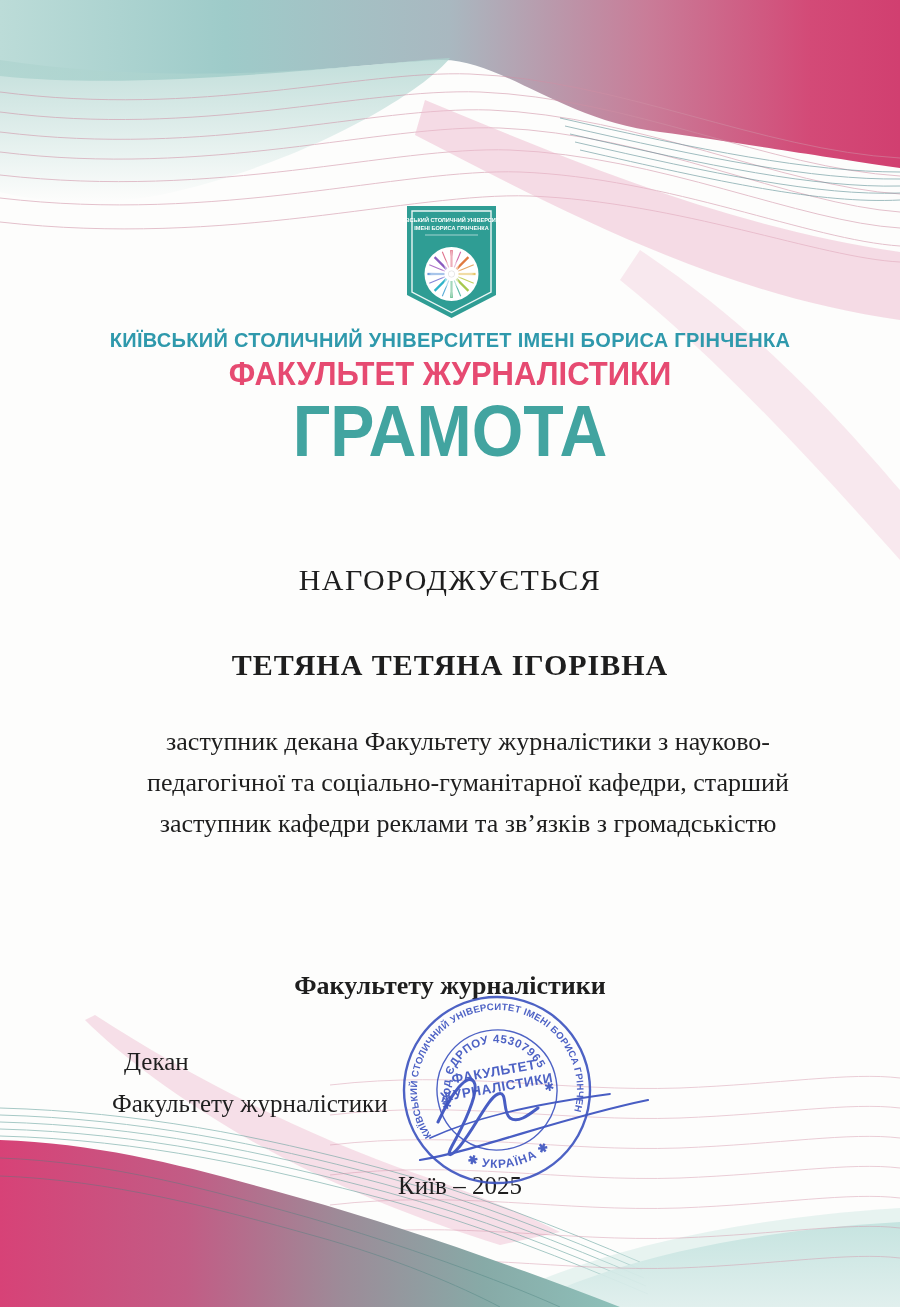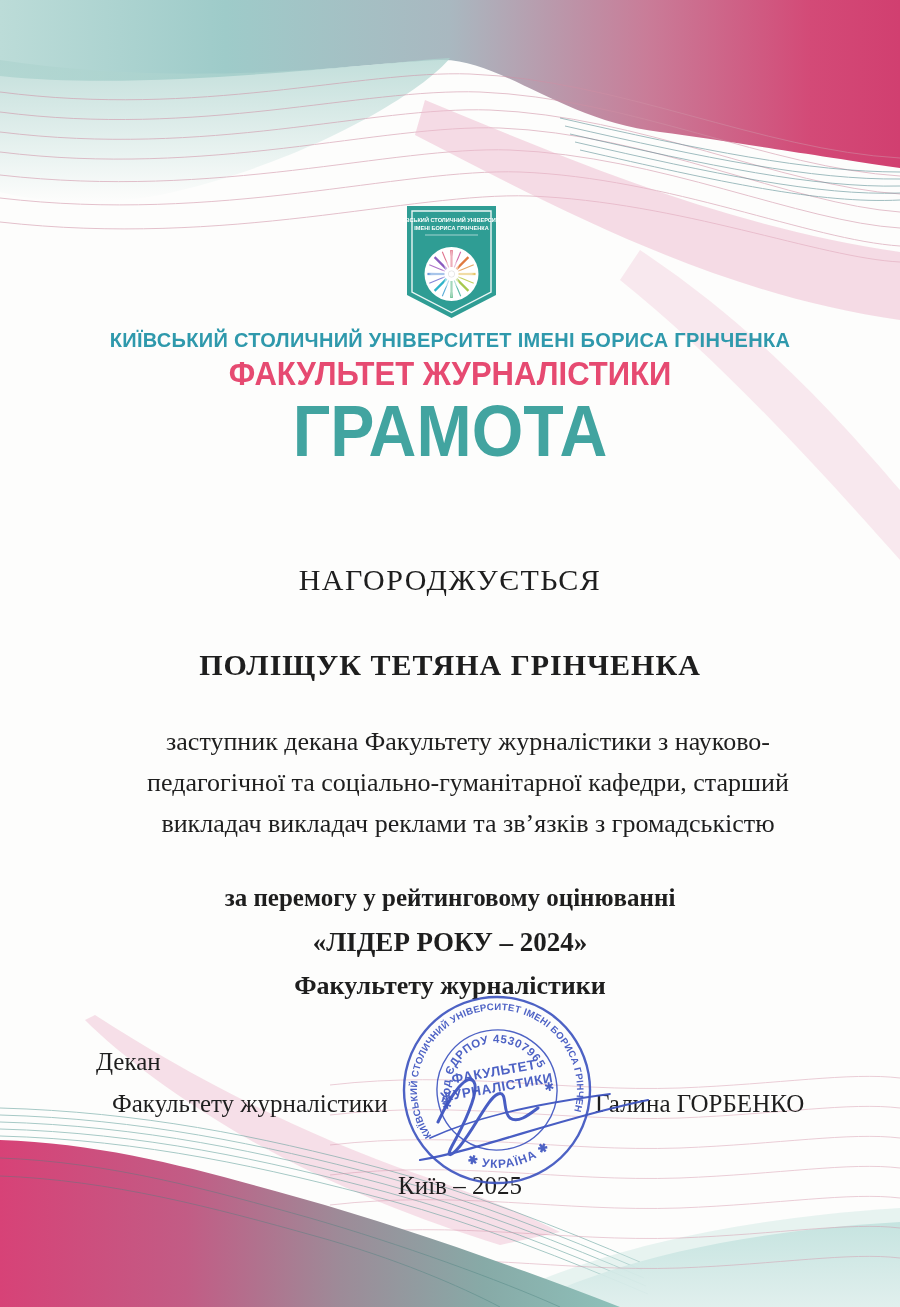--- a/index.html
+++ b/index.html
@@ -13,21 +13,21 @@
   .fac-line{top:355px;font-family:"Liberation Sans",sans-serif;font-weight:700;
             font-size:33px;color:#e64a71;transform:scaleX(.94);}
   .title{top:390px;font-family:"Liberation Sans",sans-serif;font-weight:800;
          font-size:72px;color:#42a4a0;transform:scaleX(.92);letter-spacing:0;}
   .awarded{top:563px;font-weight:400;font-size:30px;letter-spacing:1.5px;}
   .name{top:648px;font-weight:700;font-size:30px;letter-spacing:1px;}
   .position{top:721px;font-size:26px;line-height:41px;padding-left:36px;}
   .award1{top:884px;font-weight:700;font-size:25px;}
   .award2{top:927px;font-weight:700;font-size:27px;}
   .award3{top:971px;font-weight:700;font-size:26px;}
-  .signer1{left:96px;top:1048px;font-size:25px;}
+  .signer1{left:124px;top:1048px;font-size:25px;}
   .signer2{left:112px;top:1090px;font-size:25px;}
   .signer-name{left:595px;top:1090px;font-size:25px;}
   .place{top:1172px;font-size:25px;margin-left:20px;}
 </style>
 </head>
 <body>
 
 <div id="page">
 
   <svg class="abs" style="left:0;top:0;z-index:0;" width="900" height="1307" viewBox="0 0 900 1307">
@@ -143,35 +143,32 @@
       <polygon points="0,-25 3,-10 10,-18 6,-4 25,0 6,4 10,18 3,10 0,25 -3,10 -10,18 -6,4 -25,0 -6,-4 -10,-18 -3,-10" fill="#ffffff" opacity=".55"></polygon>
       <circle r="3.2" fill="#ffffff" stroke="#d0d0d0" stroke-width=".5"></circle>
     </g>
   </svg>
 
   <div class="abs center uni-line">КИЇВСЬКИЙ СТОЛИЧНИЙ УНІВЕРСИТЕТ ІМЕНІ БОРИСА ГРІНЧЕНКА</div>
   <div class="abs center fac-line">ФАКУЛЬТЕТ ЖУРНАЛІСТИКИ</div>
   <div class="abs center title">ГРАМОТА</div>
 
   <div class="abs center awarded">НАГОРОДЖУЄТЬСЯ</div>
-  <div class="abs center name">ПОЛІЩУК ТЕТЯНА ГРІНЧЕНКА</div>
+  <div class="abs center name">ТЕТЯНА ТЕТЯНА ІГОРІВНА</div>
 
   <div class="abs center position">
     <div>заступник декана Факультету журналістики з науково-</div>
     <div>педагогічної та соціально-гуманітарної кафедри, старший</div>
-    <div>викладач викладач реклами та зв’язків з громадськістю</div>
+    <div>заступник кафедри реклами та зв’язків з громадськістю</div>
   </div>
 
-  <div class="abs center award1">за перемогу у рейтинговому оцінюванні</div>
-  <div class="abs center award2">«ЛІДЕР РОКУ – 2024»</div>
   <div class="abs center award3">Факультету журналістики</div>
 
   <div class="abs signer1">Декан</div>
   <div class="abs signer2">Факультету журналістики</div>
-  <div class="abs signer-name">Галина ГОРБЕНКО</div>
   <div class="abs center place">Київ – 2025</div>
 
   <svg class="abs" style="left:0;top:0;z-index:3;" width="900" height="1307" viewBox="0 0 900 1307">
     <g transform="translate(497,1090) rotate(-10)" opacity=".92" fill="#3f55c0" font-family="Liberation Sans,sans-serif">
       <circle r="93" fill="none" stroke="#3f55c0" stroke-width="2.4"></circle>
       <circle r="60" fill="none" stroke="#3f55c0" stroke-width="1.4"></circle>
       <defs>
         <path id="arcOuter" d="M -72.5,33.8 A 80 80 0 1 1 72.5,33.8" fill="none"></path>
         <path id="arcBottom" d="M -50.1,59.8 A 78 78 0 0 0 50.1,59.8" fill="none"></path>
         <path id="arcInner" d="M -46.8,4.1 A 47 47 0 1 1 46.8,4.1" fill="none"></path>

